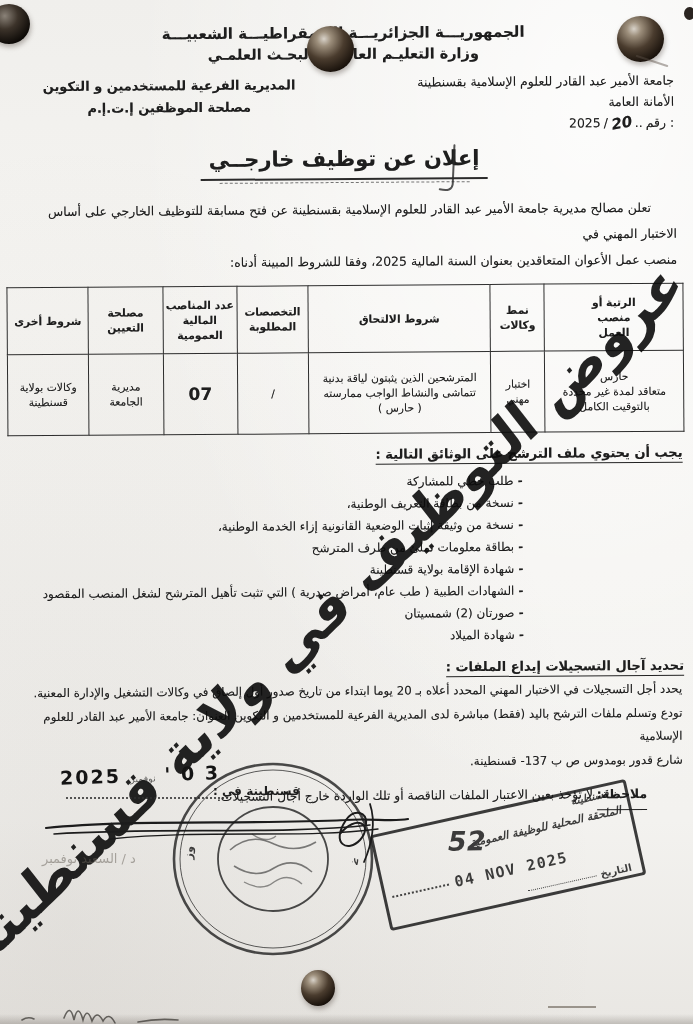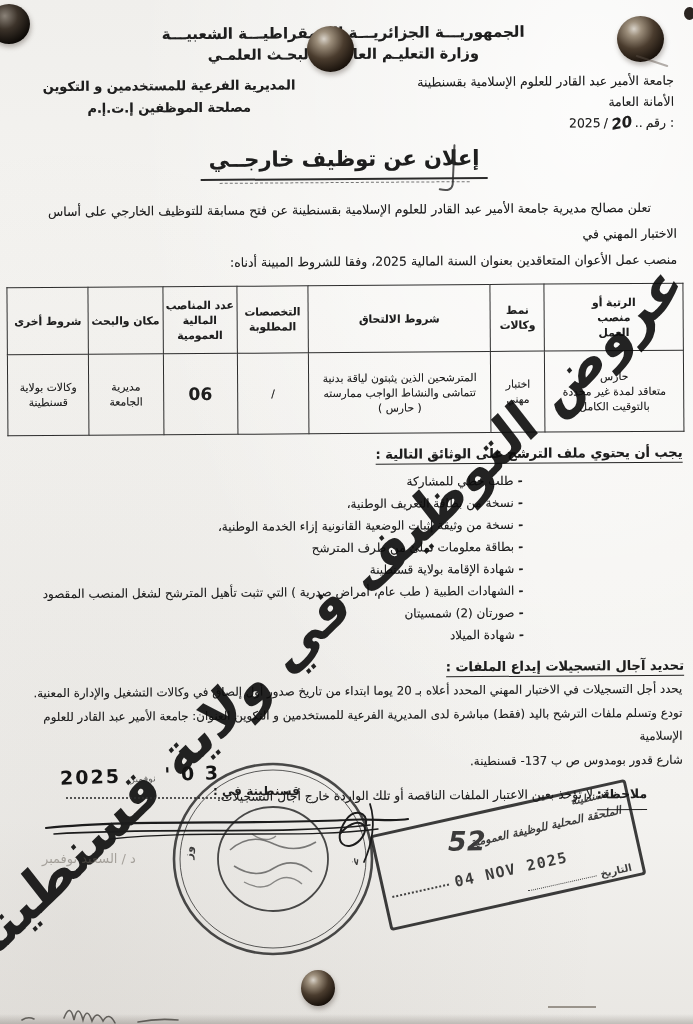--- a/index.html
+++ b/index.html
@@ -152,34 +152,34 @@
 منصب
 العمل</th>
         <th>نمط
 وكالات</th>
         <th>شروط الالتحاق</th>
         <th>التخصصات
 المطلوبة</th>
         <th>عدد المناصب
 المالية
 العمومية</th>
-        <th>مكان والبحث</th>
+        <th>مصلحة التعيين</th>
         <th>شروط أخرى</th>
       </tr>
       <tr>
         <td>حارس
 متعاقد لمدة غير محددة
 بالتوقيت الكامل</td>
         <td>اختبار
 مهني</td>
         <td>المترشحين الذين يثبتون لياقة بدنية
 تتماشى والنشاط الواجب ممارسته
 ( حارس )</td>
         <td>/</td>
-        <td class="big">06</td>
+        <td class="big">07</td>
         <td>مديرية
 الجامعة</td>
         <td>وكالات بولاية
 قسنطينة</td>
       </tr>
     </tbody>
       </table>
 
     <div class="sec-head">
       <span>يجب أن يحتوي ملف الترشح على الوثائق التالية :</span>

